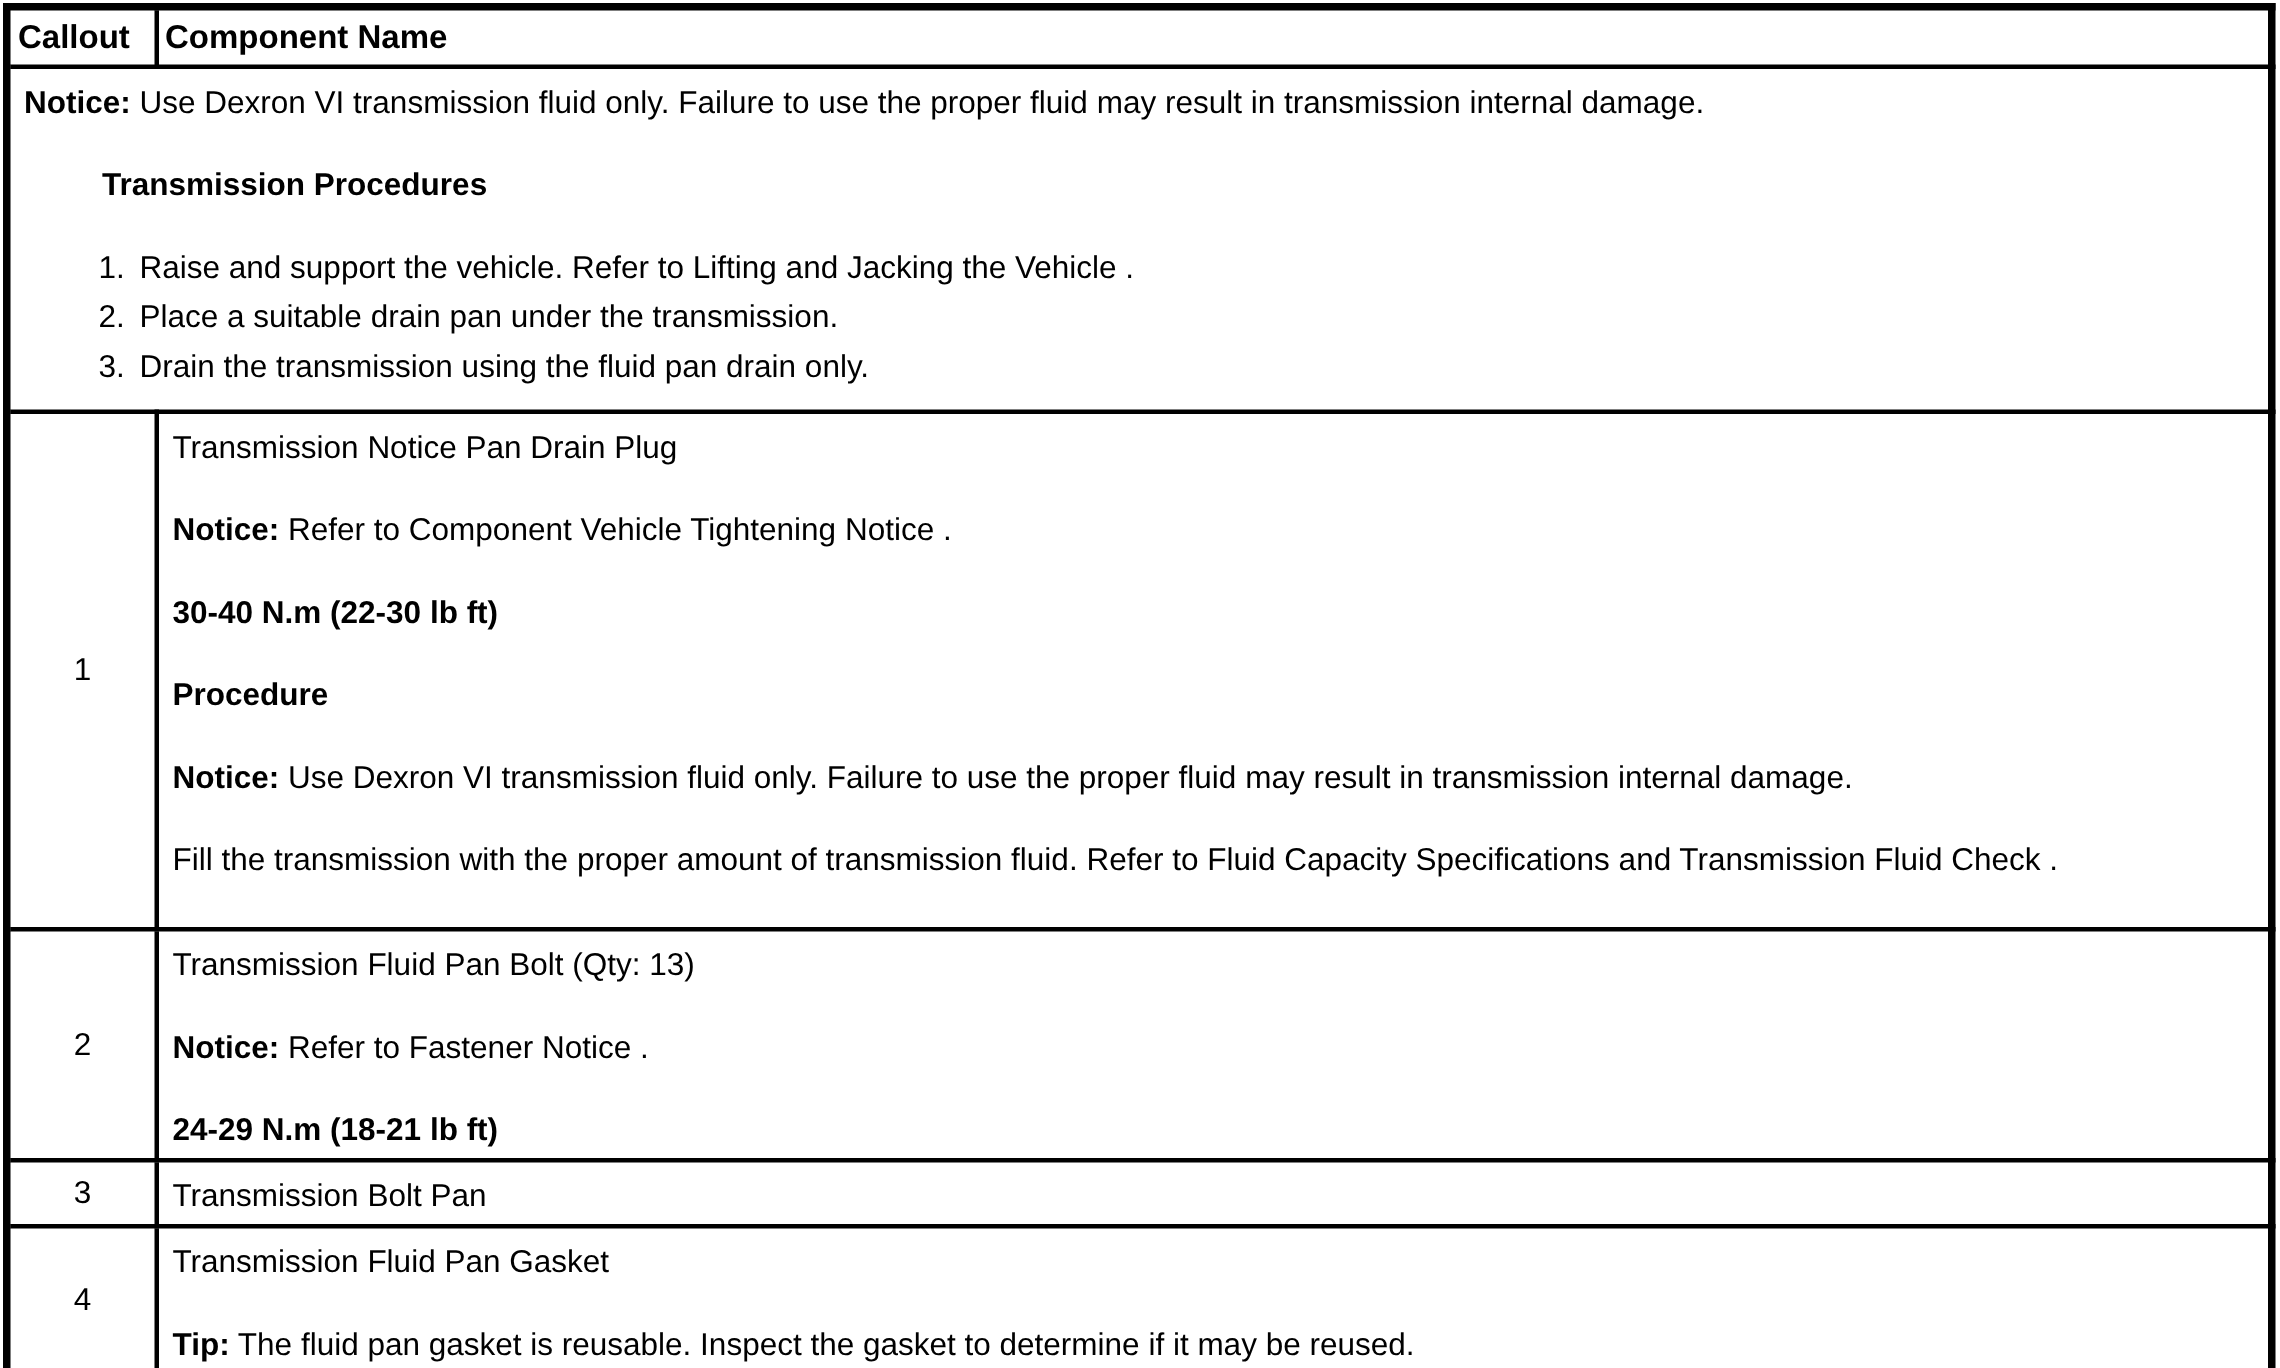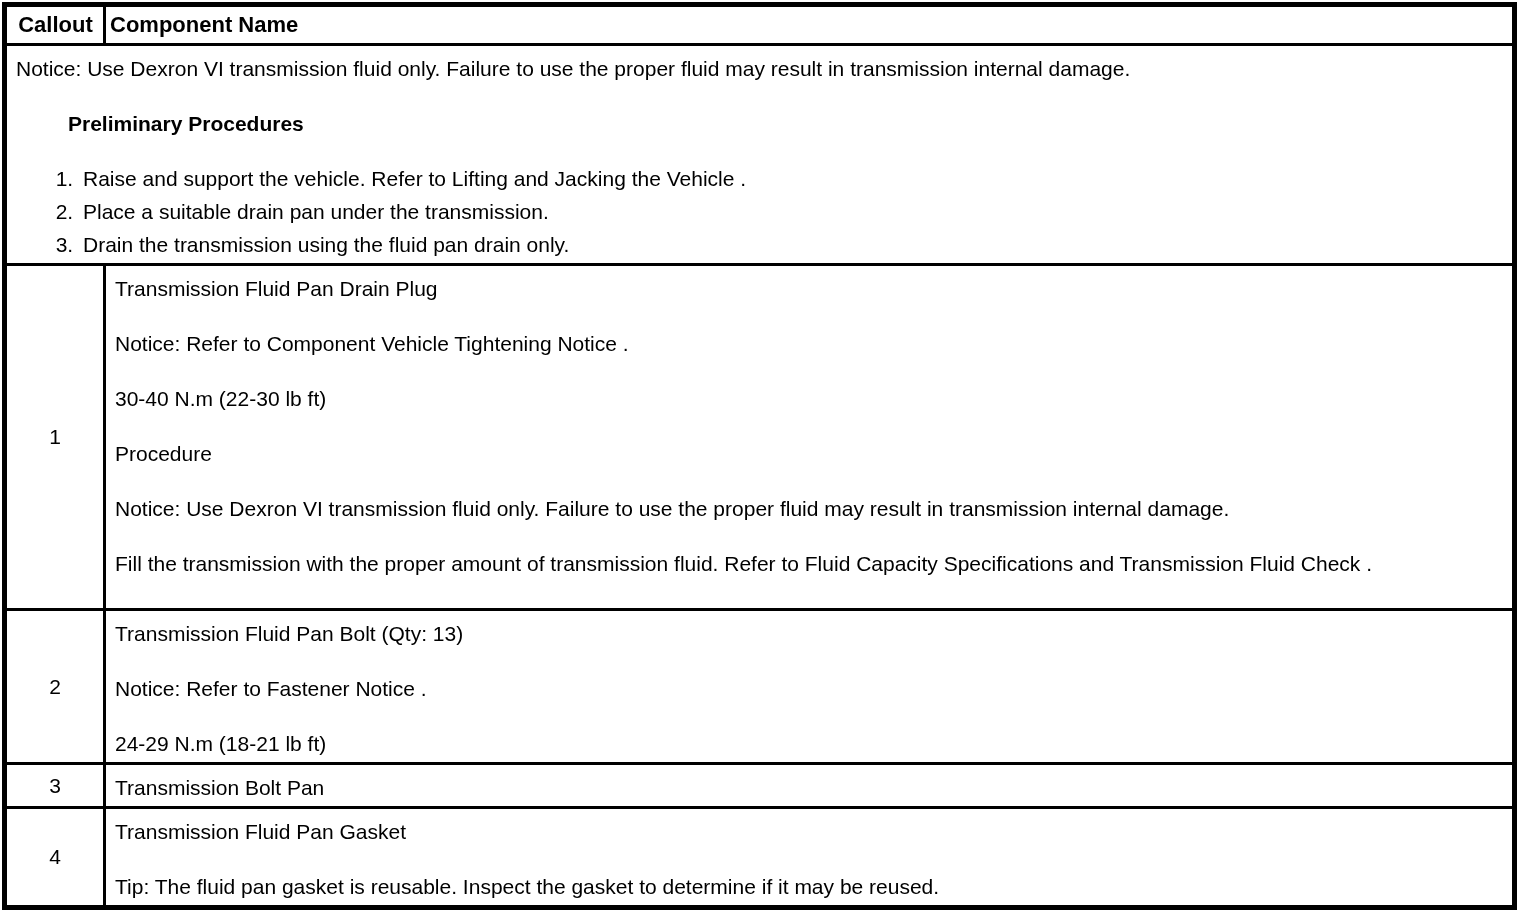--- a/index.html
+++ b/index.html
@@ -28,21 +28,21 @@
 
   tr.header-row { height: 38px; }
   th.hdr {
     font-size: 22px;
     font-weight: bold;
     text-align: left;
     vertical-align: middle;
     padding: 3px 4px;
     line-height: 30px;
   }
-  th.hdr-callout { text-align: center; padding-left: 5px; }
+  th.hdr-callout { text-align: left; padding-left: 5px; }
 
   td.intro-cell {
     vertical-align: top;
     padding: 9px 10px 4px 9px;
     height: 215px;
   }
   td.callout-cell {
     text-align: center;
     vertical-align: middle;
     padding: 2px;
@@ -51,28 +51,28 @@
     vertical-align: top;
     padding: 9px 10px 4px 9px;
   }
   tr.row-c1 { height: 345px; }
   tr.row-c2 { height: 151px; }
   tr.row-c3 { height: 41px; }
   tr.row-c4 { height: 92px; }
 
   p.para { margin: 0 0 27px 0; }
   td .para:last-child { margin-bottom: 0; }
-  .bold-seg { font-weight: normal; }
+  .bold-seg { font-weight: bold; }
 
   p.preliminary {
     font-weight: bold;
     margin: 0 0 27px 52px;
   }
   ol.steps {
-    margin: 0;
+    margin: 10px;
     padding-left: 63px;
   }
   ol.steps li {
     margin: 0 0 5px 0;
     padding-left: 4px;
   }
   ol.steps li:last-child { margin-bottom: 0; }
 </style>
 </head>
 <body>
@@ -85,33 +85,33 @@
 
   <tbody>
       <tr class="header-row">
     <th class="hdr hdr-callout">Callout</th>
     <th class="hdr">Component Name</th>
   </tr>
 
   <tr class="intro-row">
     <td colspan="2" class="intro-cell">
       <p class="para"><span class="bold-seg">Notice:</span><span> Use Dexron VI transmission fluid only. Failure to use the proper fluid may result in transmission internal damage.</span></p>
-      <p class="preliminary">Preliminary Procedures</p>
+      <p class="preliminary">Transmission Procedures</p>
       <ol class="steps">
         <li>Raise and support the vehicle. Refer to Lifting and Jacking the Vehicle .</li>
         <li>Place a suitable drain pan under the transmission.</li>
         <li>Drain the transmission using the fluid pan drain only.</li>
       </ol>
     </td>
   </tr>
 
   <tr class="row-c1">
     <td class="callout-cell">1</td>
     <td class="component-cell">
-      <p class="para"><span class="bold-seg"></span><span>Transmission Fluid Pan Drain Plug</span></p>
+      <p class="para"><span class="bold-seg"></span><span>Transmission Notice Pan Drain Plug</span></p>
       <p class="para"><span class="bold-seg">Notice:</span><span> Refer to Component Vehicle Tightening Notice .</span></p>
       <p class="para"><span class="bold-seg">30-40 N.m (22-30 lb ft)</span><span></span></p>
       <p class="para"><span class="bold-seg">Procedure</span><span></span></p>
       <p class="para"><span class="bold-seg">Notice:</span><span> Use Dexron VI transmission fluid only. Failure to use the proper fluid may result in transmission internal damage.</span></p>
       <p class="para"><span class="bold-seg"></span><span>Fill the transmission with the proper amount of transmission fluid. Refer to Fluid Capacity Specifications and Transmission Fluid Check .</span></p>
     </td>
   </tr>
 
   <tr class="row-c2">
     <td class="callout-cell">2</td>

